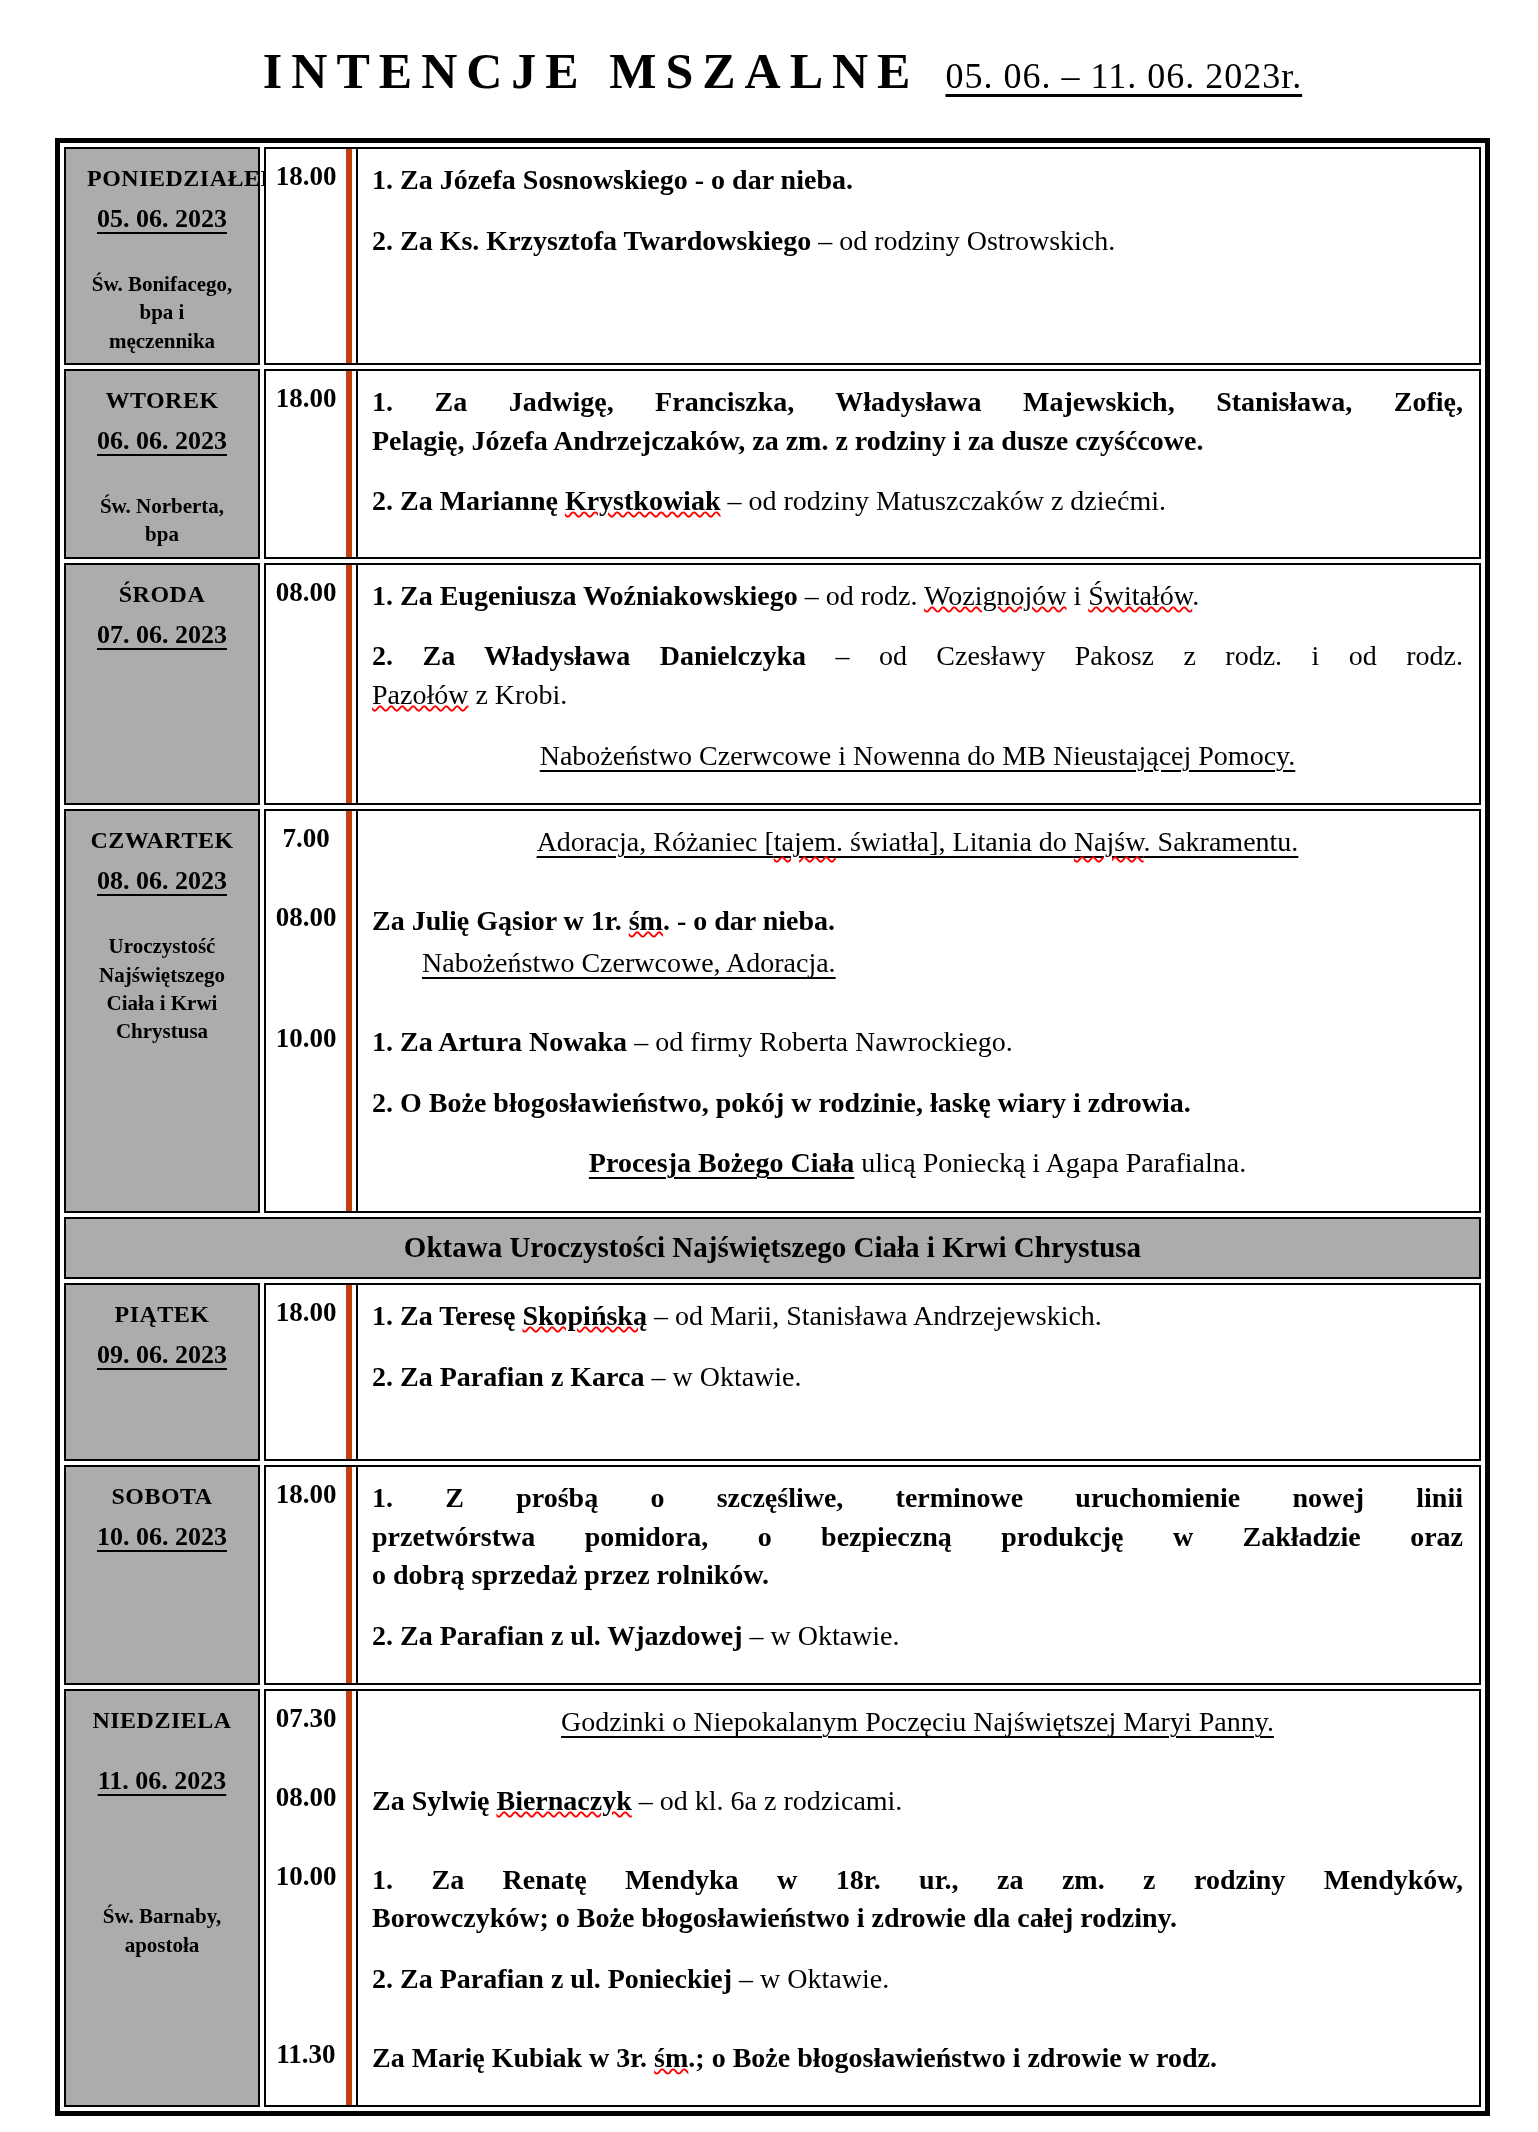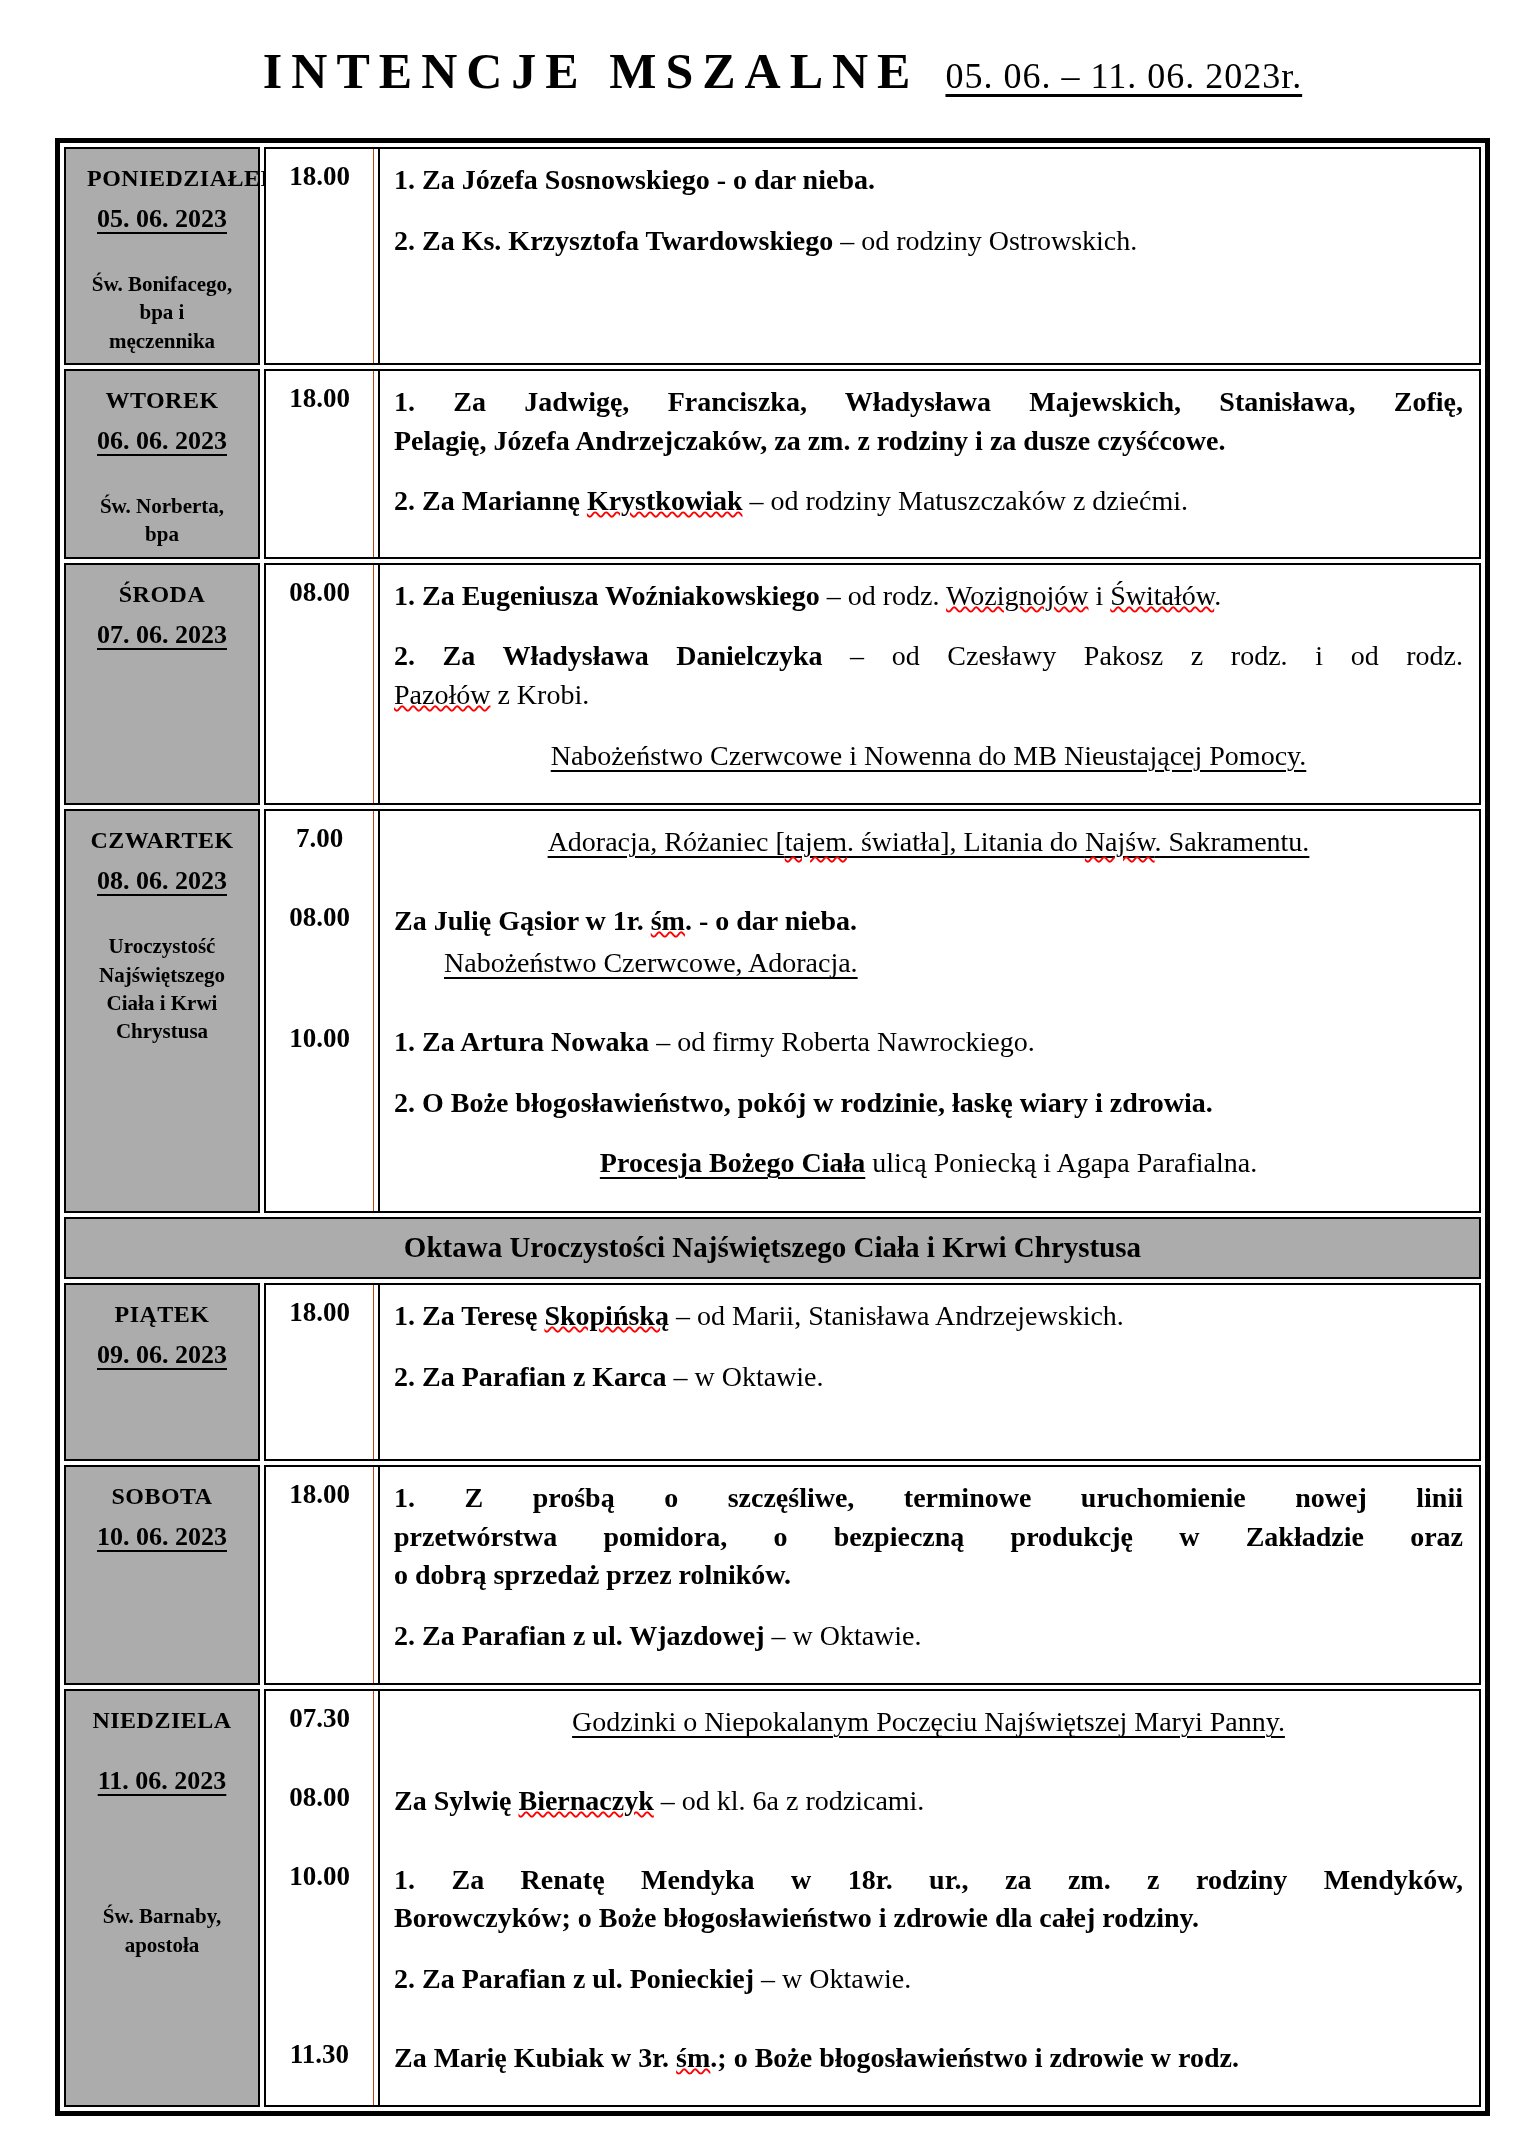--- a/index.html
+++ b/index.html
@@ -43,21 +43,21 @@
   .day-feast { font-size:21px; font-weight:bold; margin-top:36px; line-height:1.35; }
   .day-nie .day-date { margin-top:32px; }
   .day-nie .day-feast { margin-top:106px; }
 
   .body-cell { flex:1; border:2px solid #000; display:flex; flex-direction:column; background:#fff; }
   .entry { display:flex; flex:0 0 auto; }
   .entry:last-child { flex:1 0 auto; }
   .e-56 { min-height:56px; } .e-58 { min-height:58px; } .e-100 { min-height:104px; } .e-158 { min-height:158px; }
 
   .time-cell {
-    flex:0 0 auto; width:108px; border-right:1px solid #c2410c;
+    flex:0 0 auto; width:86px; border-right:6px solid #c2410c;
     text-align:center; font-size:27px; font-weight:bold; padding-top:12px;
   }
   .content-cell {
     flex:1; border-left:2px solid #000; margin-left:4px;
     padding:12px 16px 6px 14px; font-size:28px; line-height:1.38;
   }
   .block { margin-bottom:22px; }
   .block.tight { margin-bottom:4px; }
   .center { text-align:center; }
   .mt12 { margin-top:12px; }

